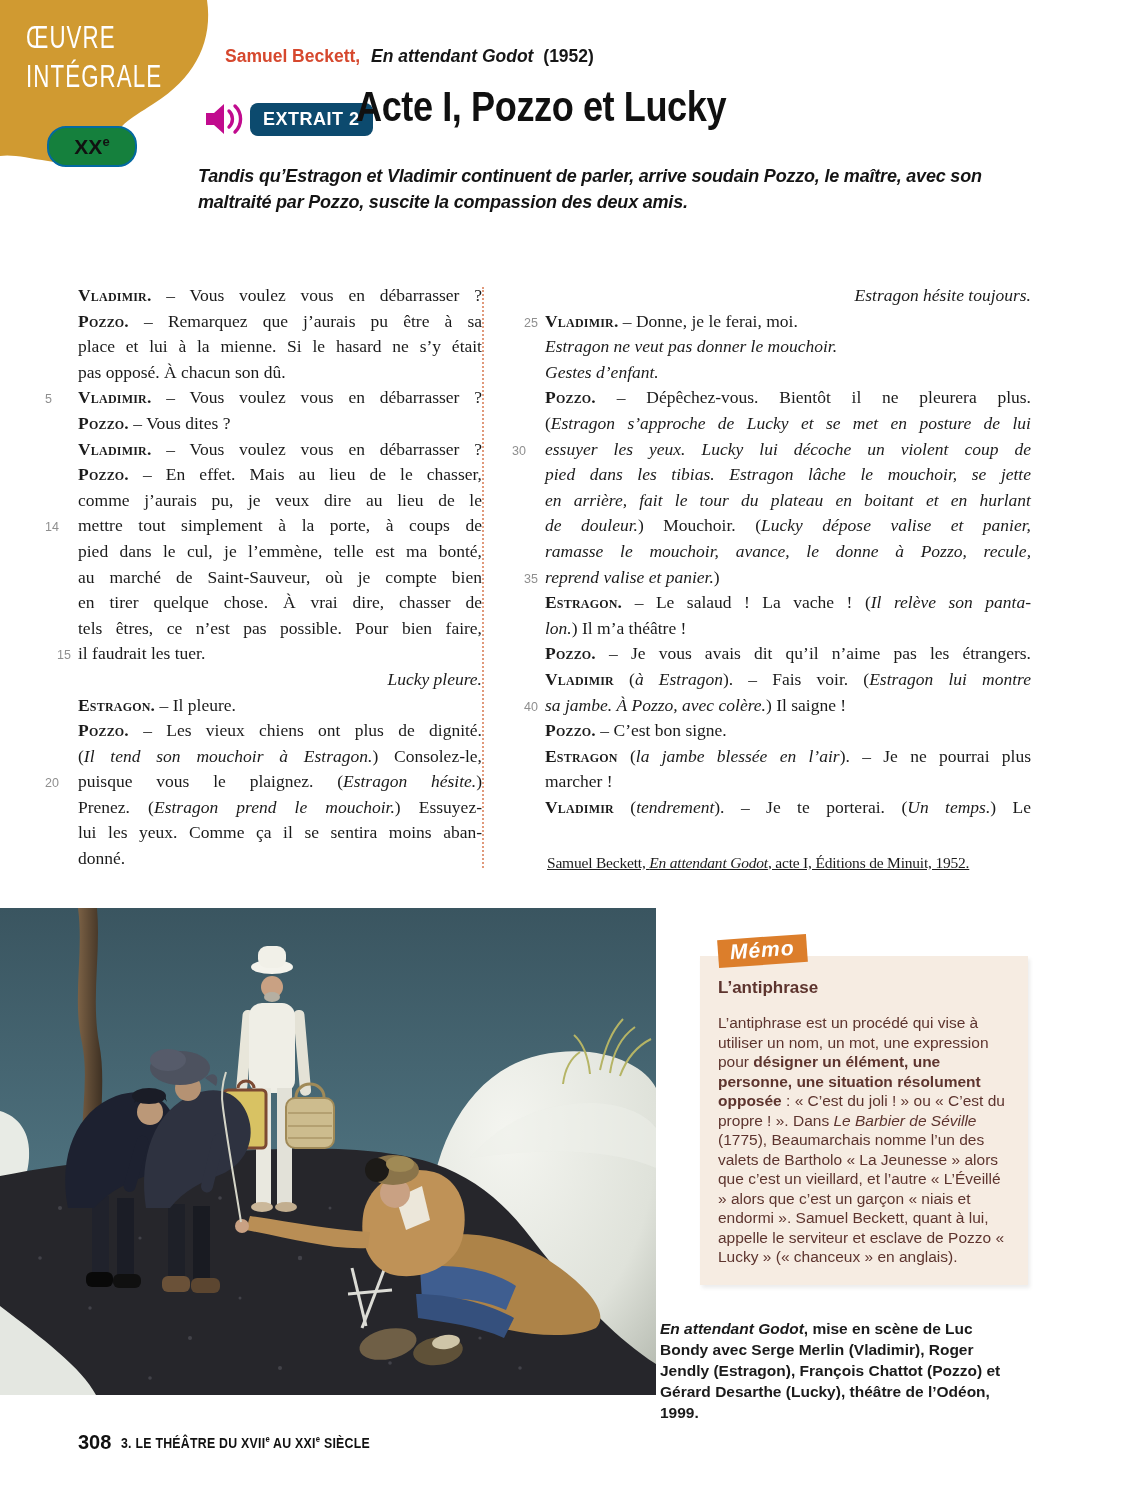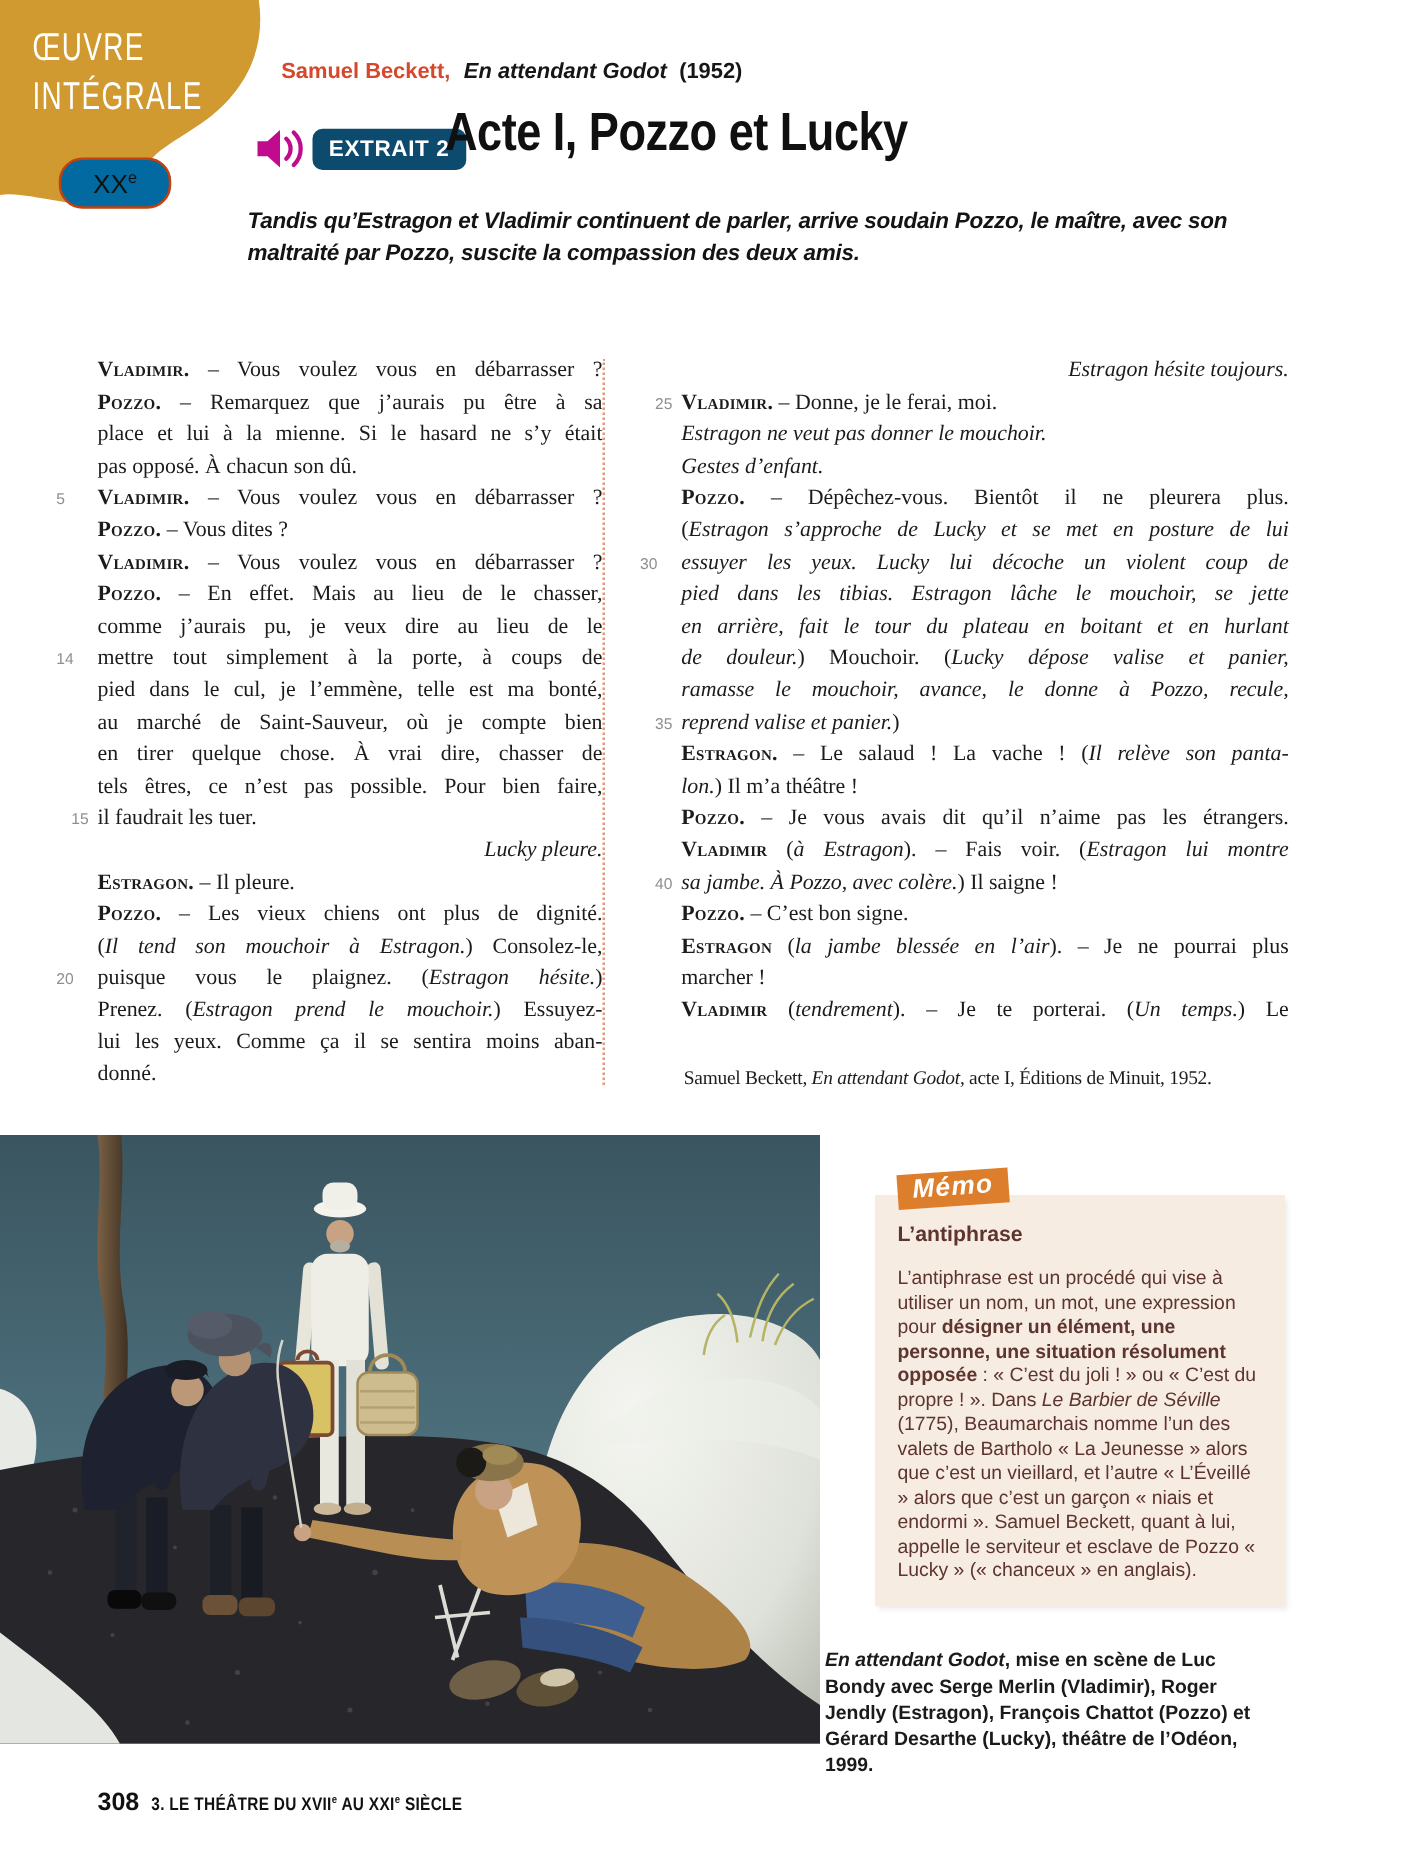--- a/index.html
+++ b/index.html
@@ -5,23 +5,23 @@
   html,body{margin:0;padding:0;}
   body{width:1128px;height:1500px;position:relative;background:#ffffff;
        font-family:"Liberation Serif",serif;overflow:hidden;}
   .abs{position:absolute;}
 
   
   #banner-blob{left:0;top:0;width:230px;height:175px;}
   #banner-label{left:26px;top:18px;color:#fff;font-family:"Liberation Sans",sans-serif;
     font-size:31px;line-height:39px;font-weight:400;letter-spacing:1.5px;
     transform:scaleX(.72);transform-origin:left top;white-space:nowrap;}
-  #century-pill{left:47px;top:126px;width:86px;height:37px;background:#0369a1;
-    border:2px solid #c2410c;border-radius:19px;display:flex;align-items:center;
-    justify-content:center;font-family:"Liberation Sans",sans-serif;font-weight:400;
+  #century-pill{left:47px;top:126px;width:86px;height:37px;background:#15803d;
+    border:2px solid #0369a1;border-radius:19px;display:flex;align-items:center;
+    justify-content:center;font-family:"Liberation Sans",sans-serif;font-weight:700;
     font-size:21px;color:#111;}
 
   
   #work-line{left:225px;top:46px;font-family:"Liberation Sans",sans-serif;
     font-size:17.5px;white-space:nowrap;}
   #work-author{color:#d6482e;font-weight:700;}
   #work-title-i{color:#161616;font-weight:700;font-style:italic;margin-left:6px;}
   #work-year{color:#161616;font-weight:700;margin-left:5px;}
 
   #audio-icon{left:204px;top:101px;width:40px;height:36px;cursor:pointer;}
@@ -48,21 +48,21 @@
   .lnum{position:absolute;left:-33px;width:26px;text-align:right;top:2px;
     font-family:"Liberation Sans",sans-serif;font-size:12.5px;color:#8f8f8f;}
   .sg-i{font-style:italic;}
   .sg-sc{font-variant:small-caps;font-weight:700;letter-spacing:.2px;}
   .sg-b{font-weight:700;}
   .sg-bi{font-weight:700;font-style:italic;}
   .sg-sup{vertical-align:super;font-size:.62em;}
   #col-divider{left:482px;top:287px;height:581px;width:0;
     border-left:2px dotted #e0997b;}
   #citation{left:547px;top:854px;width:486px;font-size:15.5px;color:#1c1c1c;
-    white-space:nowrap;letter-spacing:-.2px;}
+    white-space:nowrap;letter-spacing:-.2px;text-decoration:underline;}
 
   
   #stage-photo{left:0;top:908px;width:656px;height:487px;}
 
   
   #memo-box{left:700px;top:956px;width:328px;background:#f6ece2;color:#5d342e;
     font-family:"Liberation Sans",sans-serif;padding:14px 18px 18px;
     box-sizing:border-box;box-shadow:2px 3px 4px rgba(0,0,0,.08);}
   #memo-badge{position:absolute;left:18px;top:-19px;background:#dc7e2b;color:#fff;
     font-style:italic;font-weight:700;font-size:21px;padding:1px 12px 3px;

